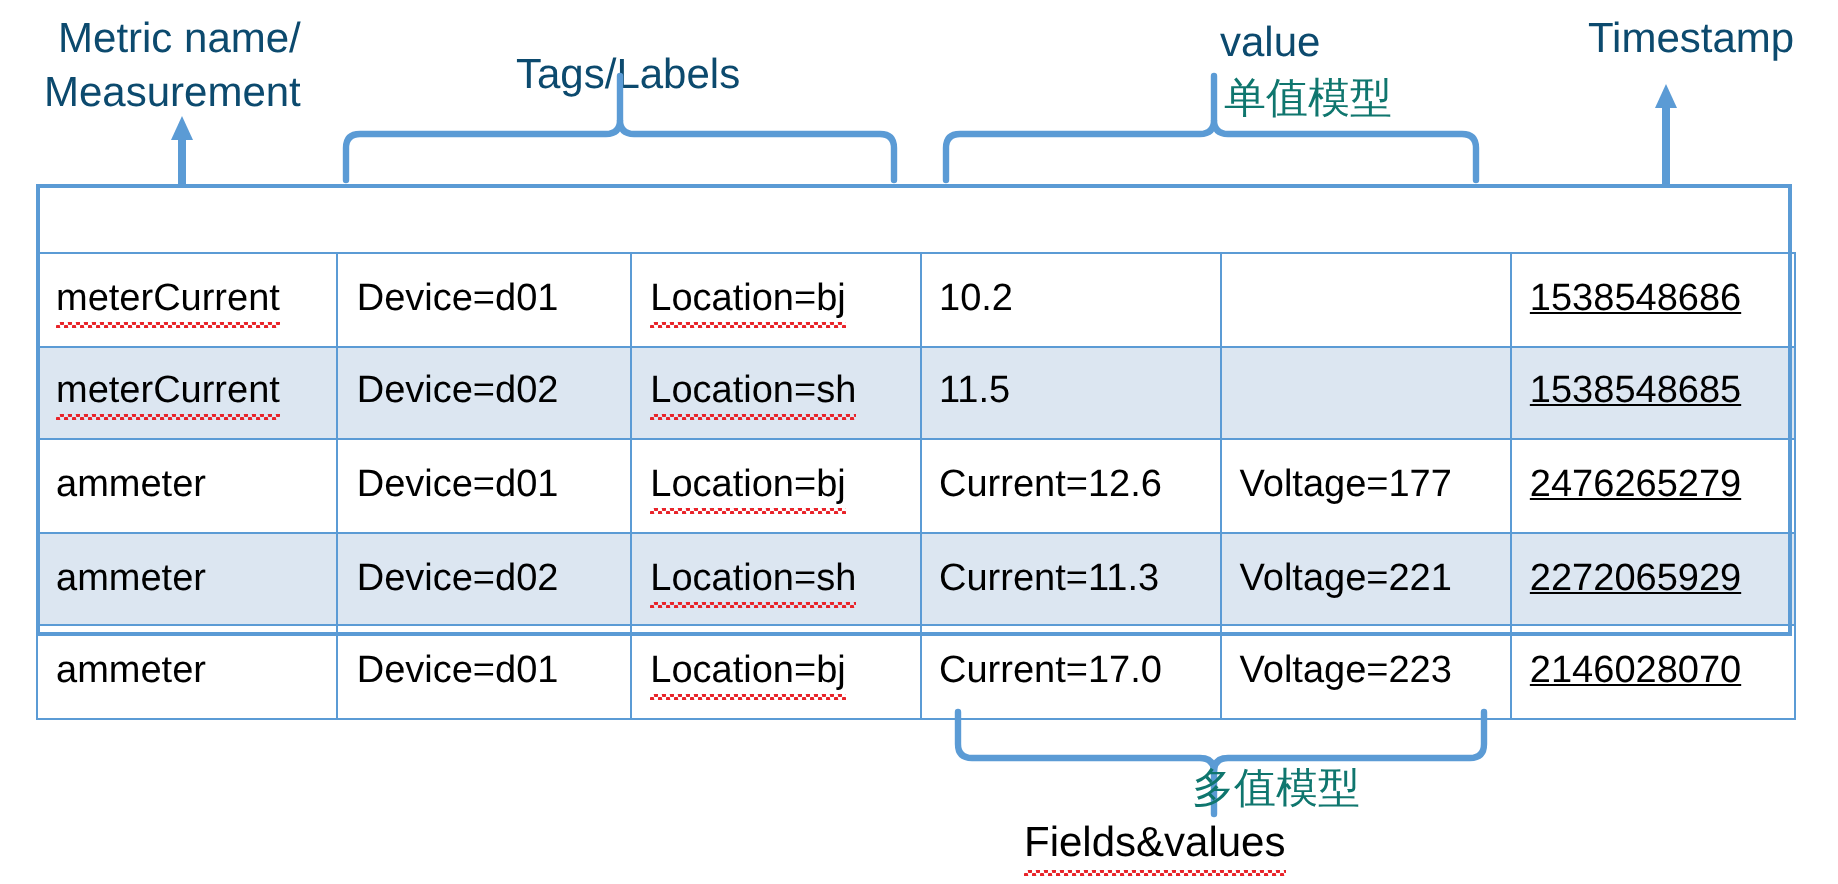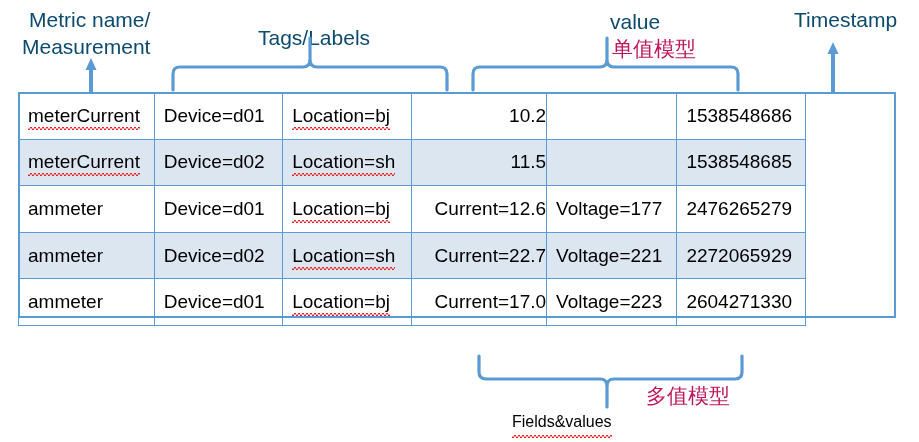--- a/index.html
+++ b/index.html
@@ -11,59 +11,59 @@
   .abs{position:absolute;}
 
   
   .hdr{font-size:21px;line-height:27px;color:#0c4a6e;white-space:pre;text-align:right;}
   #lbl-metric{left:22px;top:6px;}
   #lbl-tags{left:258px;top:24px;}
   #lbl-value{left:578px;top:8px;margin-left:32px;}
   #lbl-timestamp{left:778px;top:6px;margin-left:16px;}
 
   .cn{font-family:"DejaVu Sans","Liberation Sans",sans-serif;font-size:21px;
-      line-height:27px;color:#be185d;white-space:pre;}
+      line-height:27px;color:#0f766e;white-space:pre;}
   #lbl-single{left:612px;top:36px;}
-  #lbl-multi{left:646px;top:383px;}
-  #lbl-fields{left:512px;top:408px;font-size:16px;line-height:27px;
+  #lbl-multi{left:596px;top:383px;font-family:Liberation Mono, monospace;}
+  #lbl-fields{left:512px;top:408px;font-size:21px;line-height:27px;
       font-family:"Liberation Sans","DejaVu Sans",sans-serif;white-space:pre;}
 
   
   .sq{position:relative;display:inline-block;}
   .sq::after{
     content:"";position:absolute;left:0;right:0;bottom:-3px;height:3px;
     background-image:
       radial-gradient(circle at 1px 2.6px, #e8242a 1.1px, rgba(0,0,0,0) 1.3px),
       radial-gradient(circle at 3px 0.4px, #e8242a 1.1px, rgba(0,0,0,0) 1.3px);
     background-size:4px 3px;background-repeat:repeat-x;
   }
 
   
   #overlay{left:0;top:0;width:919px;height:442px;pointer-events:none;}
 
   
   #tbl{
     left:18px;top:92px;width:880px;height:228px;
     border-collapse:collapse;table-layout:fixed;
   }
-  #tbl table{border-collapse:collapse;width:788px;height:228px;}
+  #tbl table{border-collapse:collapse;width:880px;height:228px;margin-top:34px;}
   #tbl td{
     border:1px solid #5b9bd5;
     font-size:19px;color:#000;
     padding:0 0 0 9px;
     height:45.6px;vertical-align:middle;
     white-space:nowrap;overflow:hidden;
   }
   #tbl tr.alt td{background:#dce6f1;}
   #tbl tr td:nth-child(1){width:150px;}
   #tbl td:nth-child(2){width:149px;}
   #tbl td:nth-child(3){width:145px;text-decoration:underline;}
-  #tbl td:nth-child(4){width:150px;text-align:right;}
+  #tbl td:nth-child(4){width:150px;}
   #tbl td:nth-child(5){width:145px;}
-  #tbl td:nth-child(6){width:141px;}
+  #tbl td:nth-child(6){width:141px;text-decoration:underline;}
   
   #tbl table{outline:none;}
   #frame{left:18px;top:92px;width:878px;height:226px;
          border:2px solid #5b9bd5;box-sizing:border-box;pointer-events:none;}
 </style>
 </head>
 <body>
 
 <div class="abs hdr" id="lbl-metric">Metric name/<br>Measurement</div>
 <div class="abs hdr" id="lbl-tags">Tags/Labels</div>
@@ -123,31 +123,31 @@
           <td>Device=d01</td>
           <td><span class="sq">Location=bj</span></td>
           <td>Current=12.6</td>
           <td>Voltage=177</td>
           <td>2476265279</td>
         </tr>
         <tr class="alt">
           <td>ammeter</td>
           <td>Device=d02</td>
           <td><span class="sq">Location=sh</span></td>
-          <td>Current=22.7</td>
+          <td>Current=11.3</td>
           <td>Voltage=221</td>
           <td>2272065929</td>
         </tr>
         <tr>
           <td>ammeter</td>
           <td>Device=d01</td>
           <td><span class="sq">Location=bj</span></td>
           <td>Current=17.0</td>
           <td>Voltage=223</td>
-          <td>2604271330</td>
+          <td>2146028070</td>
         </tr>
       </tbody>
   </table>
 </div>
 <div class="abs" id="frame"></div>
 
 <div class="abs cn" id="lbl-multi">多值模型</div>
 <div class="abs" id="lbl-fields"><span class="sq">Fields&amp;values</span></div>
 
 </body></html>

